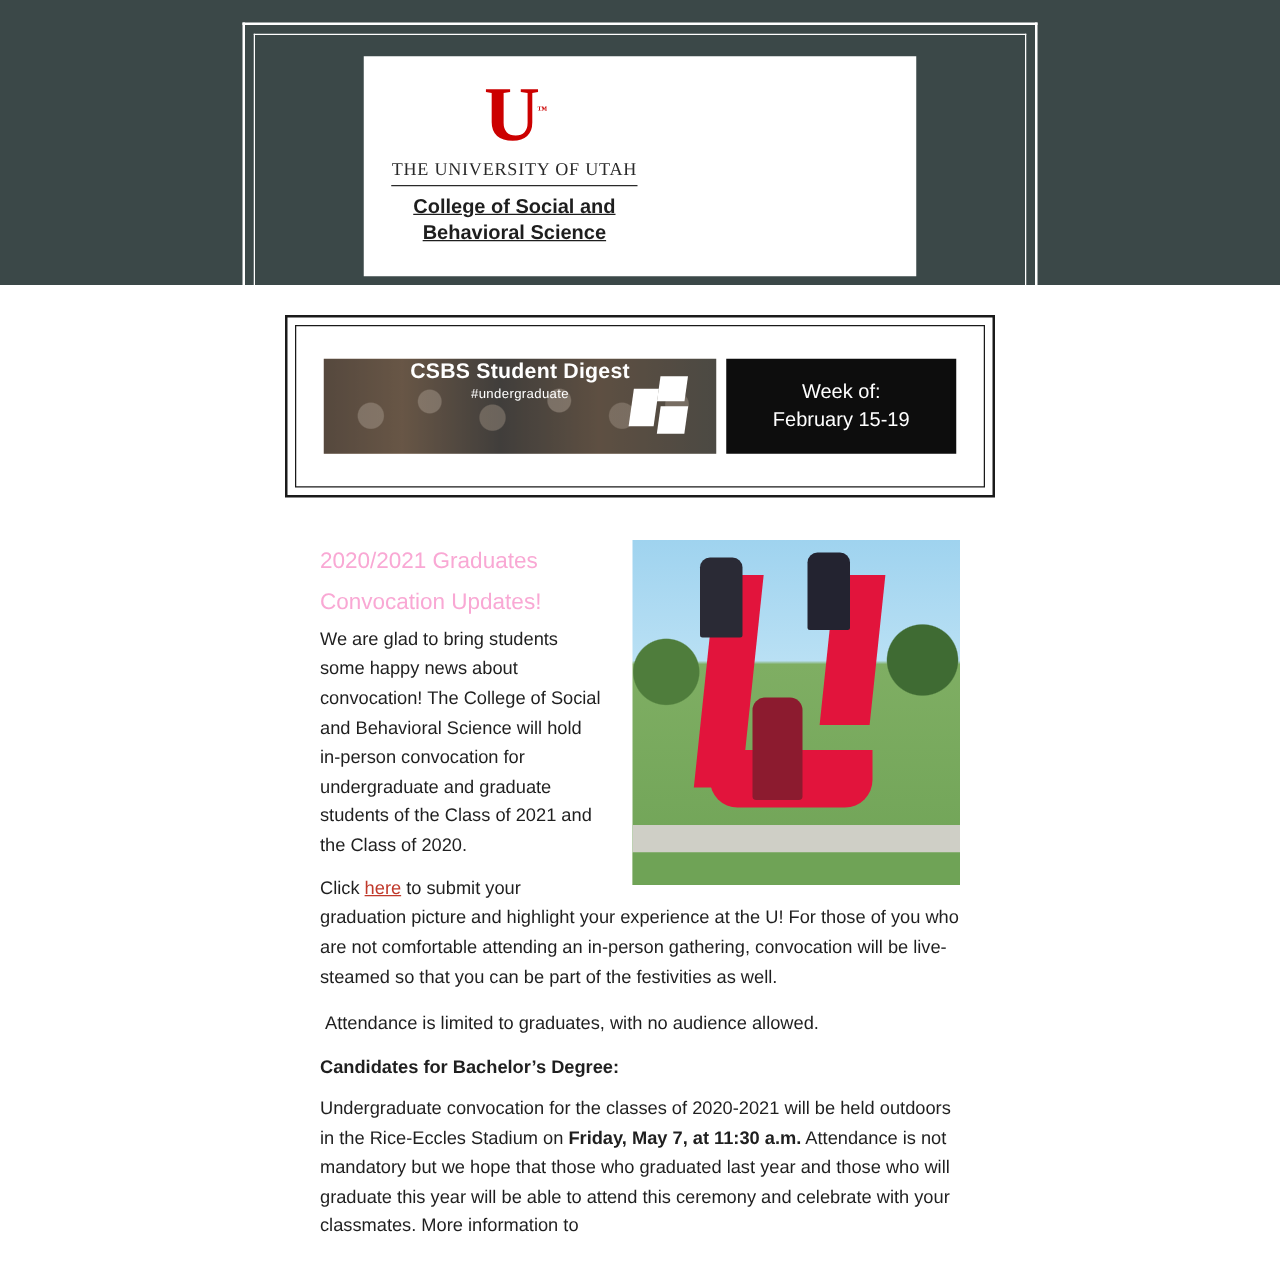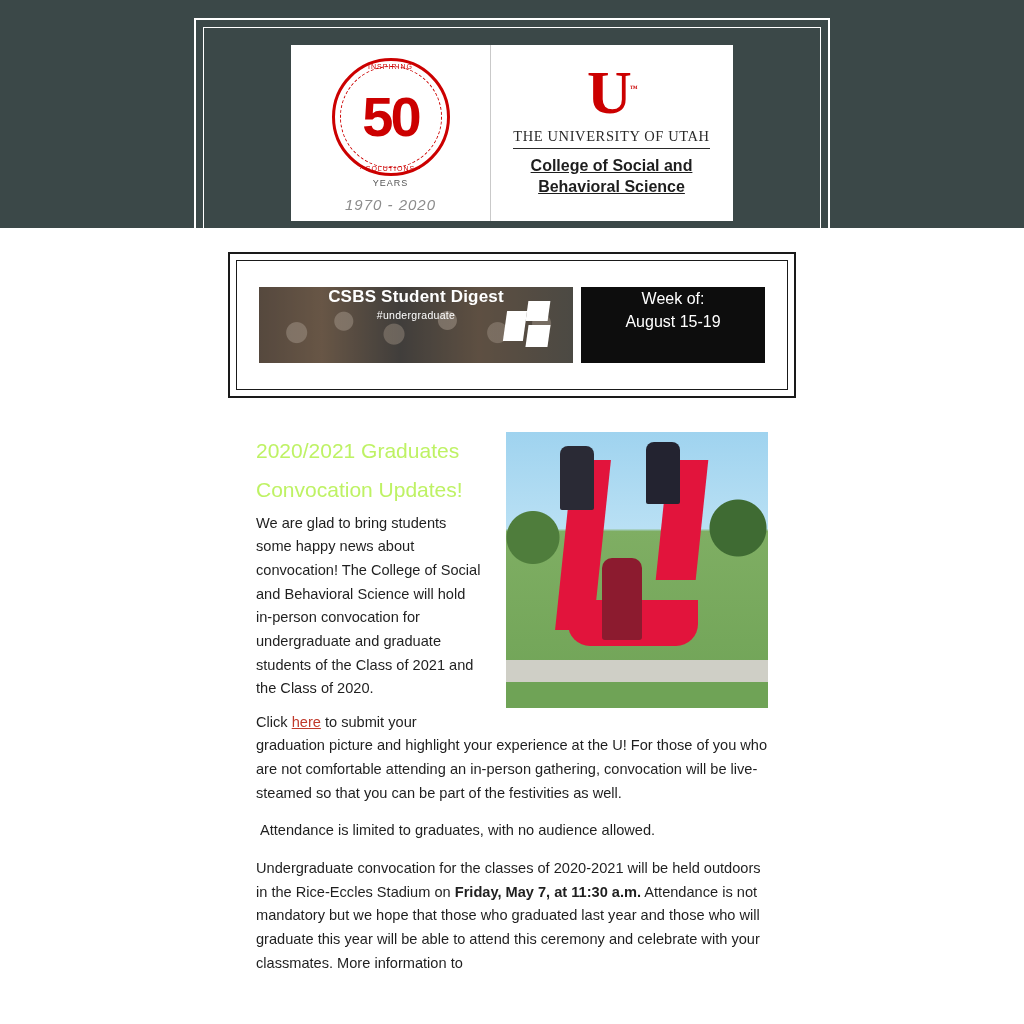--- a/index.html
+++ b/index.html
@@ -133,31 +133,31 @@
     position:absolute; left: 246px; top: 14px; width: 46px; height: 48px;
   }
   .digest-mark span {
     position:absolute; background:#fff;
   }
   .mark-a { left: 0; top: 10px; width: 20px; height: 30px; transform: skewX(-8deg); }
   .mark-b { left: 22px; top: 0px; width: 22px; height: 20px; transform: skewX(-8deg); }
   .mark-c { left: 22px; top: 24px; width: 22px; height: 22px; transform: skewX(-8deg); }
   .week-box {
     width: 184px; height: 76px; background: #0d0d0d; color: #ffffff;
-    display:flex; flex-direction:column; align-items:center; 
+    display:flex; flex-direction:column; align-items:center; justify-content:center;
     line-height: 1.45; font-size: 16px;
   }
 
   
   .article {
     position: absolute; left: 256px; top: 432px; width: 512px;
     color: #1f1f1f;
   }
   .headline {
-    font-size: 21px; font-weight: 400; color: #bef264; line-height: 1.85;
+    font-size: 18px; font-weight: 400; color: #f9a8d4; line-height: 1.85;
     width: 250px; margin: 0 0 2px 0;
   }
   .lead-wrap { position: relative; }
   .hero-photo {
     float: right; width: 262px; height: 276px; margin: 0 0 6px 22px;
     background: linear-gradient(180deg,#9fd3ef 0%, #b9e0f4 35%, #7fae63 36%, #6fa356 100%);
     position: relative; overflow: hidden;
   }
   .hero-photo .u-sculpt {
     position:absolute; left: 52px; top: 28px; width: 150px; height: 200px;
@@ -211,31 +211,20 @@
 <body>
 
 <div class="page">
   <div class="top-band"></div>
   <div class="lower-band"></div>
   <div class="white-body"></div>
   <div class="frame-outer"></div>
   <div class="frame-inner"></div>
 
   <div class="logo-row">
-    <div class="logo-left">
-      <div class="seal">
-        <div class="ring-outer"></div>
-        <div class="ring-inner"></div>
-        <div class="word-top">· INSPIRING ·</div>
-        <div class="fifty">50</div>
-        <div class="word-bottom">· SOLUTIONS ·</div>
-      </div>
-      <div style="font-size:9px;color:#555;letter-spacing:1px;margin-top:2px">YEARS</div>
-      <div class="years-range">1970 - 2020</div>
-    </div>
     <div class="logo-right">
       <div class="block-u"><span>U</span><span class="u-tm">™</span></div>
       <div class="univ-name">THE UNIVERSITY OF UTAH</div>
       <div class="college-name" style="white-space:pre-line"><span>College of Social and
 Behavioral Science</span></div>
     </div>
   </div>
 
   <div class="digest-wrap">
     <div class="digest-inner">
@@ -247,21 +236,21 @@
           <div class="digest-tag">#undergraduate</div>
         </div>
         <div class="digest-mark">
           <span class="mark-a"></span>
             <span class="mark-b"></span>
             <span class="mark-c"></span>
         </div>
       </div>
       <div class="week-box">
         <div>Week of:</div>
-        <div>August 15-19</div>
+        <div>February 15-19</div>
       </div>
     </div>
   </div>
 
   <div class="article">
     <div class="lead-wrap">
       <div class="hero-photo">
         <div class="tree-l"></div>
         <div class="tree-r"></div>
         <div class="u-sculpt">
@@ -276,19 +265,20 @@
         <div class="walk"></div>
       </div>
 
       <h1 class="headline">2020/2021 Graduates Convocation Updates!</h1>
 
       <p class="body tight">We are glad to bring students some happy news about convocation! The College of Social and Behavioral Science will hold in-person convocation for undergraduate and graduate students of the Class of 2021 and the Class of 2020.</p>
       <p class="body"><span>Click </span><a class="link" href="#">here</a><span> to submit your graduation picture and highlight your experience at the U! For those of you who are not comfortable attending an in-person gathering, convocation will be live-steamed so that you can be part of the festivities as well.</span></p>
 
       <p class="body" style="text-indent:4px">Attendance is limited to graduates, with no audience allowed.</p>
 
+      <p class="subhead">Candidates for Bachelor’s Degree:</p>
 
       <p class="body"><span>Undergraduate convocation for the classes of 2020-2021 will be held outdoors in the Rice-Eccles Stadium on </span><span class="bold">Friday, May 7, at 11:30 a.m.</span><span> Attendance is not mandatory but we hope that those who graduated last year and those who will graduate this year will be able to attend this ceremony and celebrate with your classmates. More information to</span></p>
     </div>
   </div>
 
   <div class="clip-bottom"></div>
 </div>
 
 </body></html>

